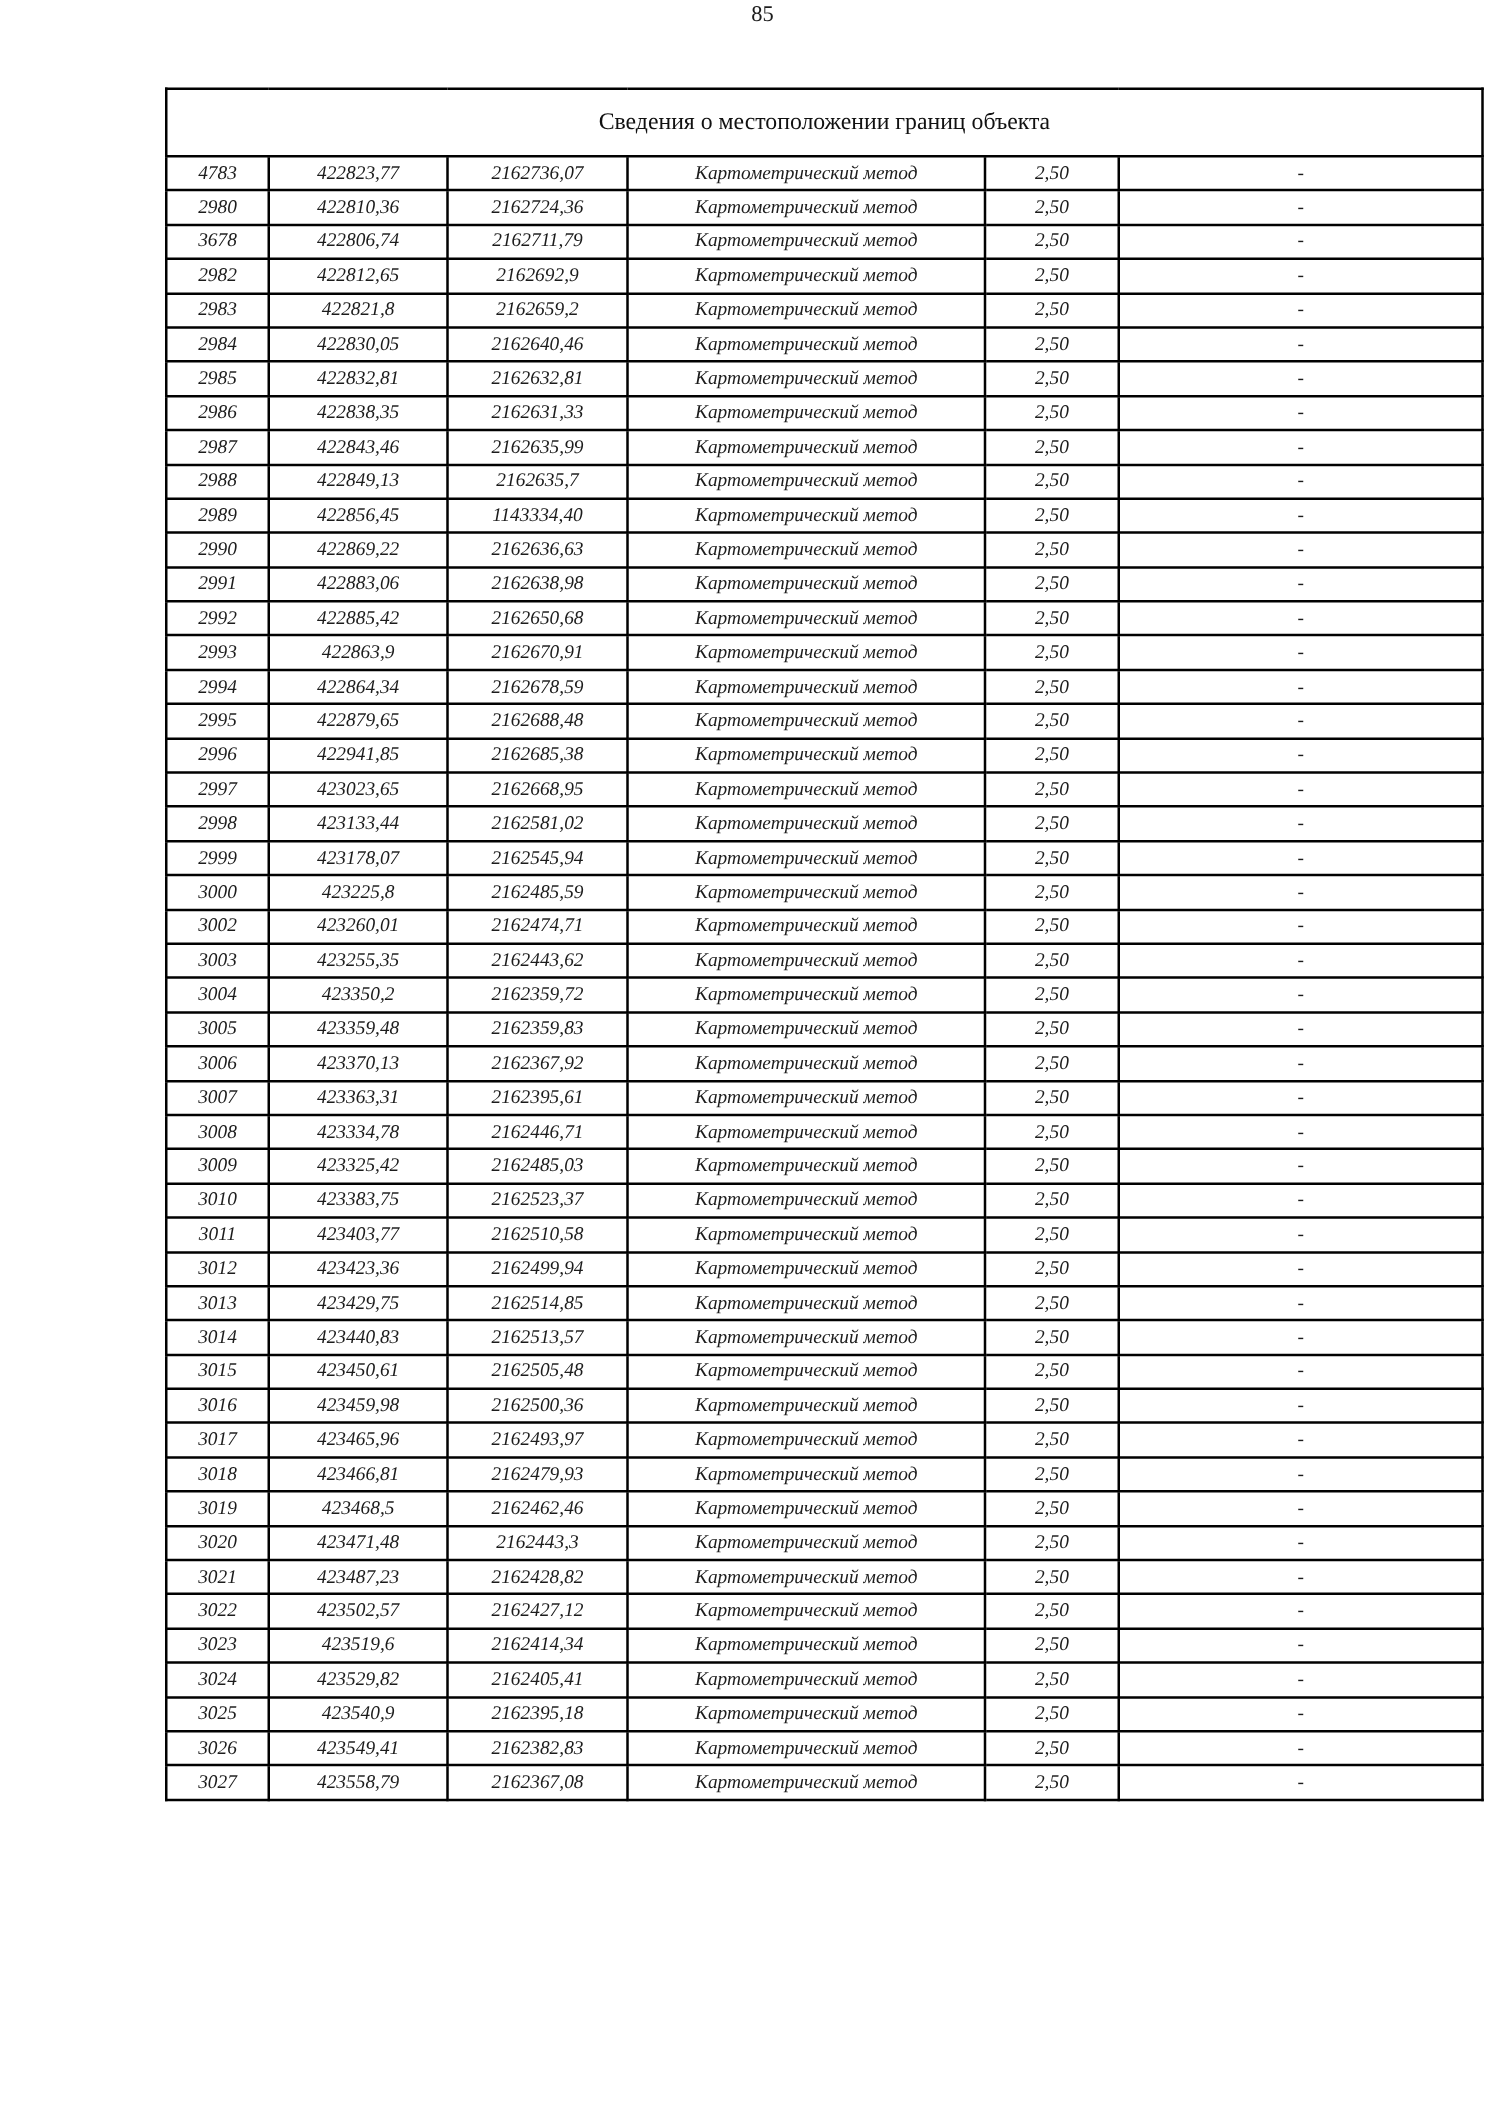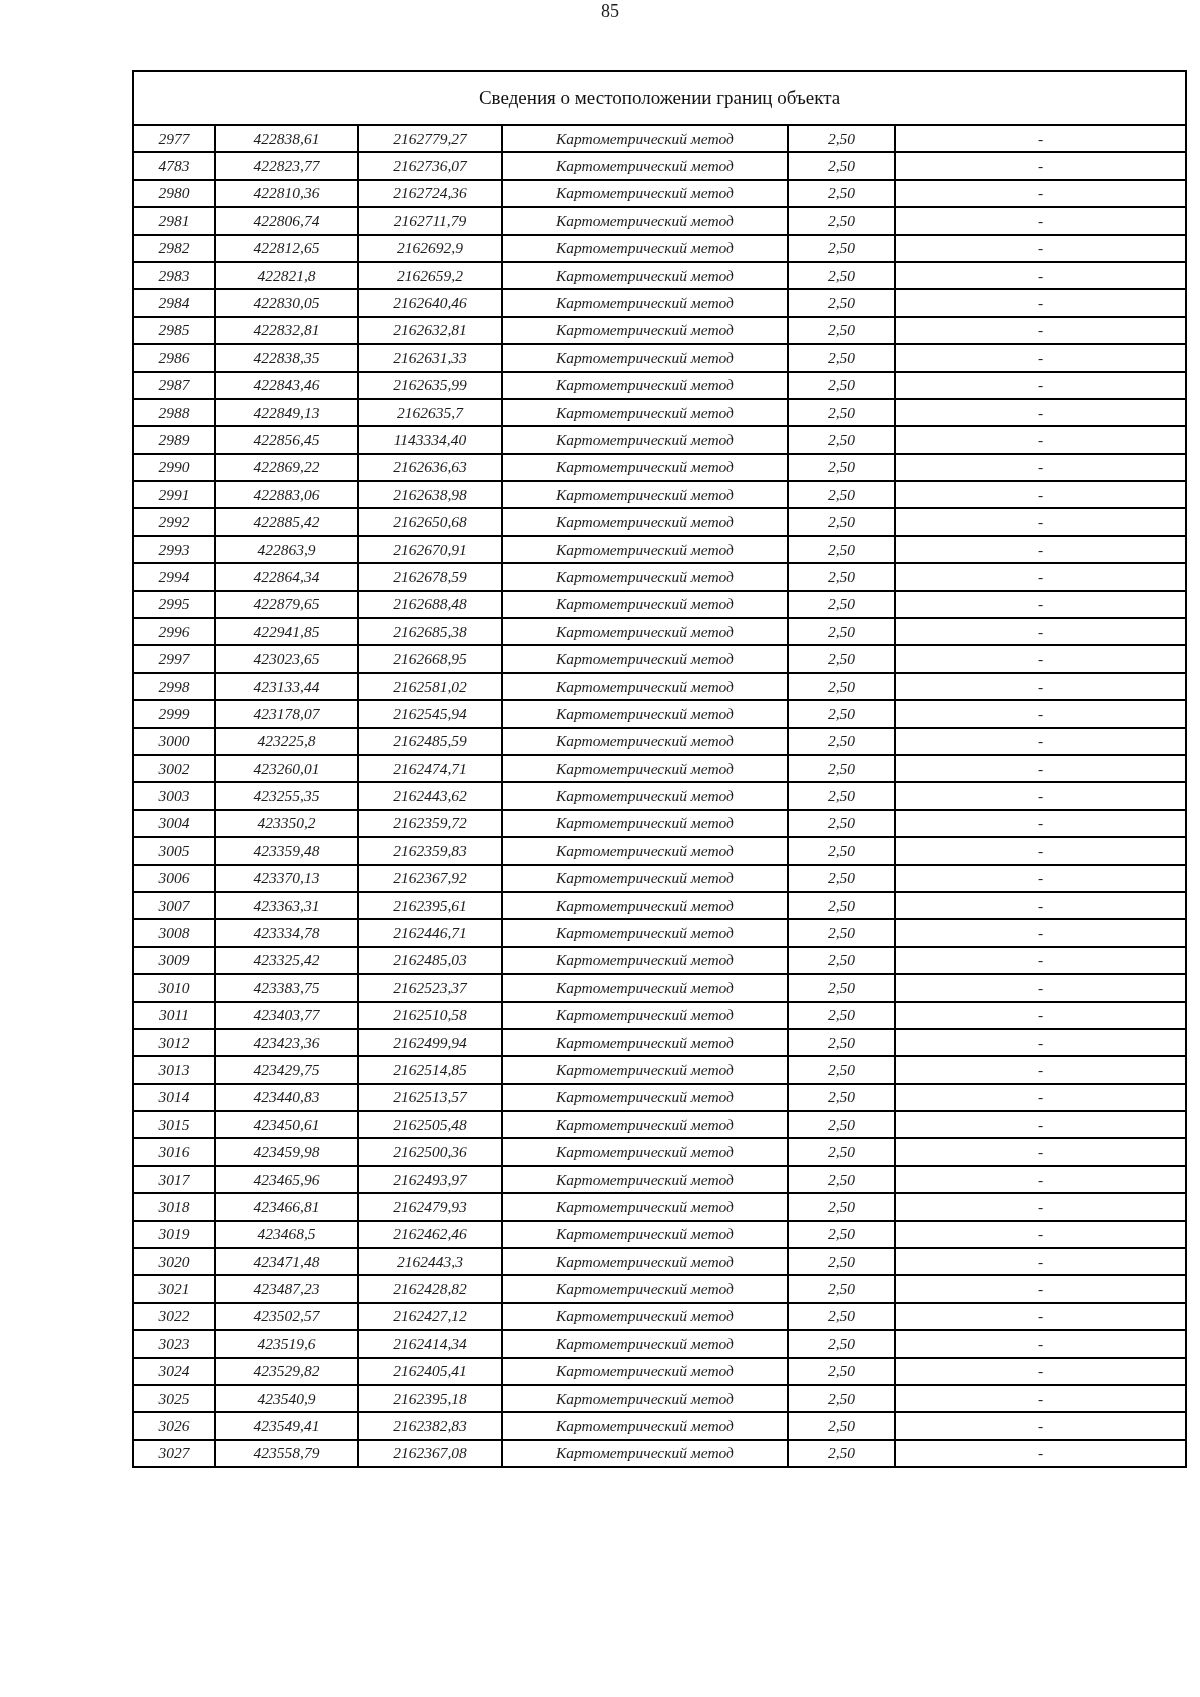--- a/index.html
+++ b/index.html
@@ -76,46 +76,38 @@
       <col class="c-x">
       <col class="c-y">
       <col class="c-meth">
       <col class="c-prec">
       <col class="c-note">
     </colgroup>
     <tbody>
       <tr>
         <td class="title-cell" colspan="6">Сведения о местоположении границ объекта</td>
       </tr>
-    <tr>
-          <td>2977</td>
-          <td>422838,61</td>
-          <td>2162779,27</td>
-          <td>Картометрический метод</td>
-          <td>2,50</td>
-          <td>-</td>
-        </tr>
         <tr>
           <td>4783</td>
           <td>422823,77</td>
           <td>2162736,07</td>
           <td>Картометрический метод</td>
           <td>2,50</td>
           <td>-</td>
         </tr>
         <tr>
           <td>2980</td>
           <td>422810,36</td>
           <td>2162724,36</td>
           <td>Картометрический метод</td>
           <td>2,50</td>
           <td>-</td>
         </tr>
         <tr>
-          <td>2981</td>
+          <td>3678</td>
           <td>422806,74</td>
           <td>2162711,79</td>
           <td>Картометрический метод</td>
           <td>2,50</td>
           <td>-</td>
         </tr>
         <tr>
           <td>2982</td>
           <td>422812,65</td>
           <td>2162692,9</td>

